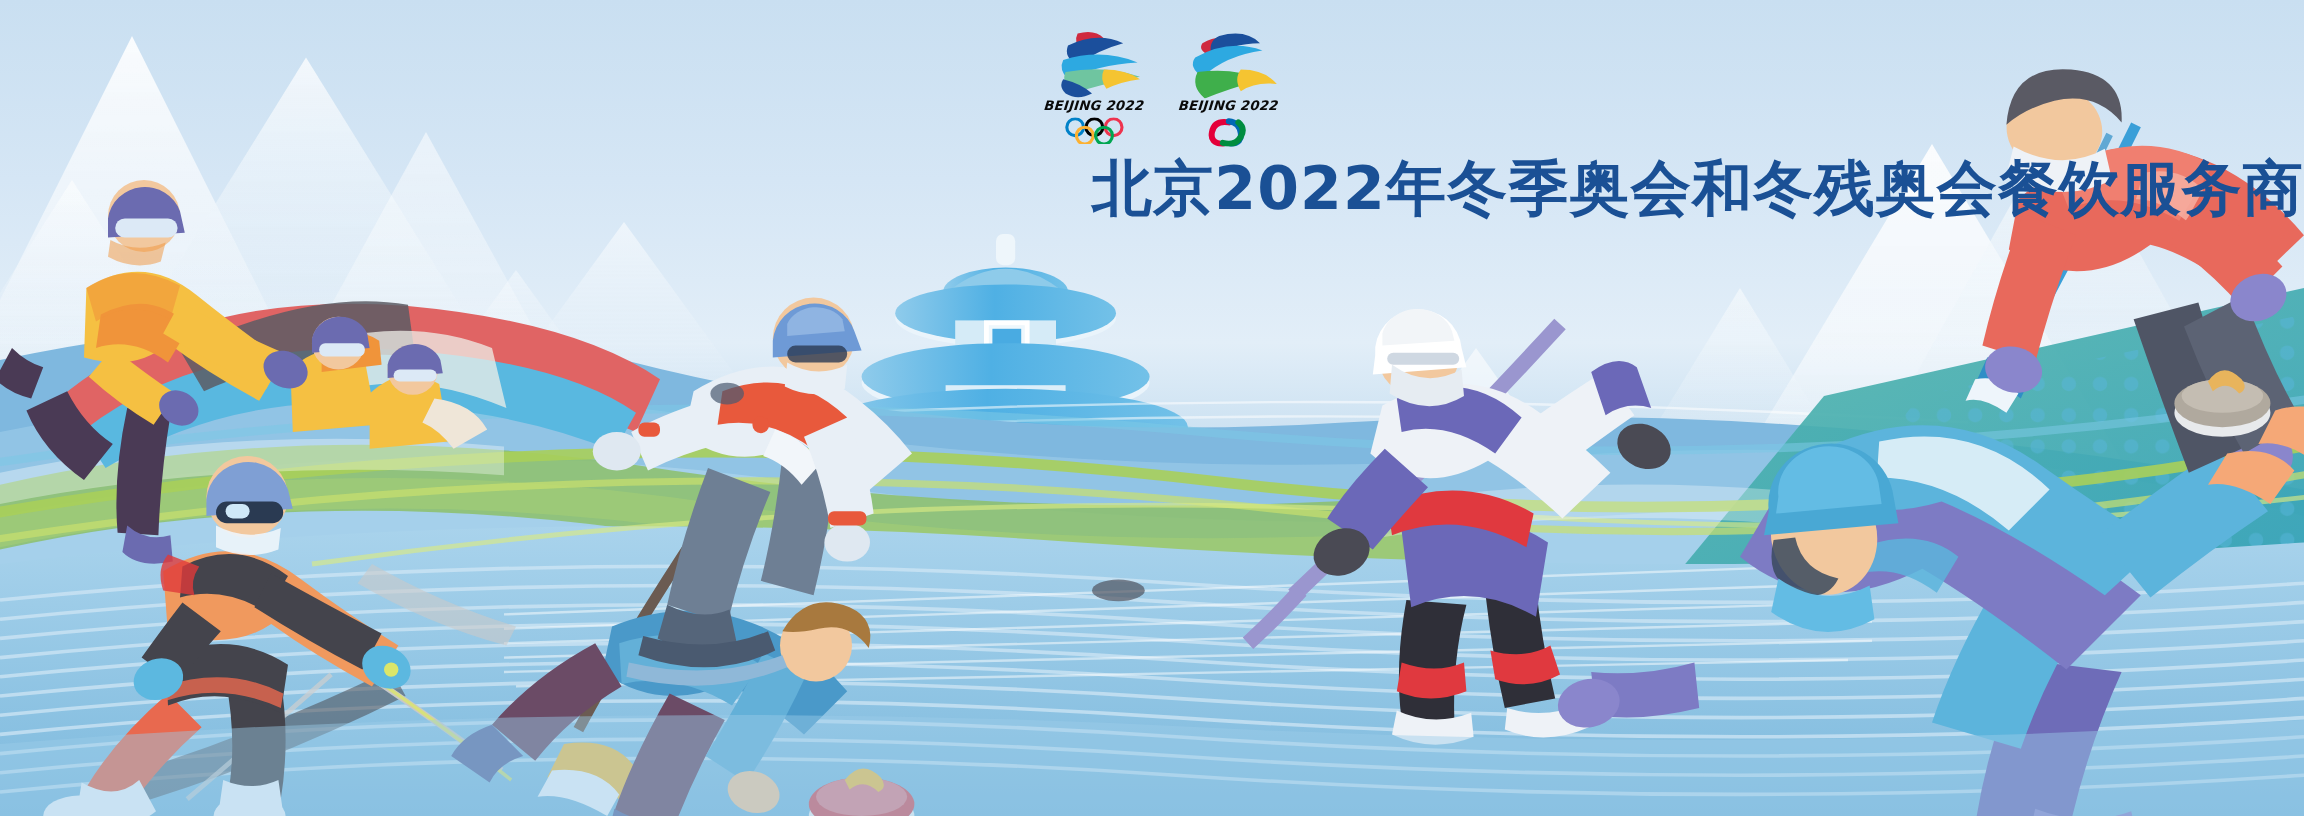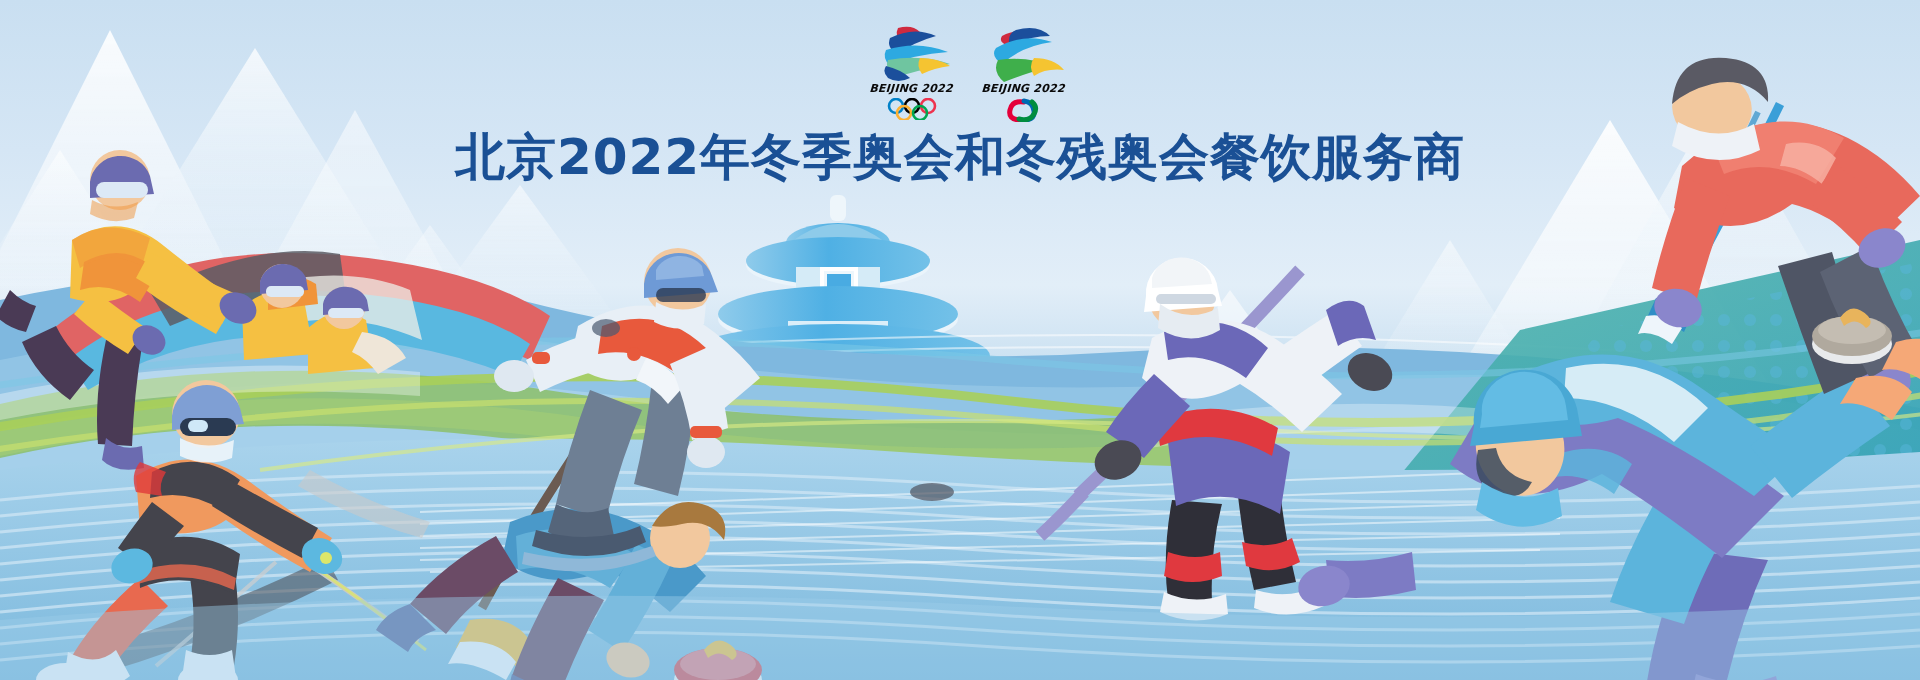--- a/index.html
+++ b/index.html
@@ -21,21 +21,21 @@
   .emblem-word{
     position:absolute;left:0;top:60px;width:104px;text-align:center;
     font-family:"DejaVu Sans",sans-serif;
     font-size:11px;font-weight:bold;font-style:italic;color:#0a0a0a;
     letter-spacing:0.2px;transform:skewX(-6deg);
   }
 
   
   #title{
     position:absolute;left:0;top:124px;width:1920px;
-    text-align:center;
+    text-align:right;
     font-family:"DejaVu Sans","Liberation Sans",sans-serif;
     font-size:50px;font-weight:bold;
     letter-spacing:1px;
     color:#1a5095;
     white-space:nowrap;
   }
 </style>
 </head>
 <body>
 

